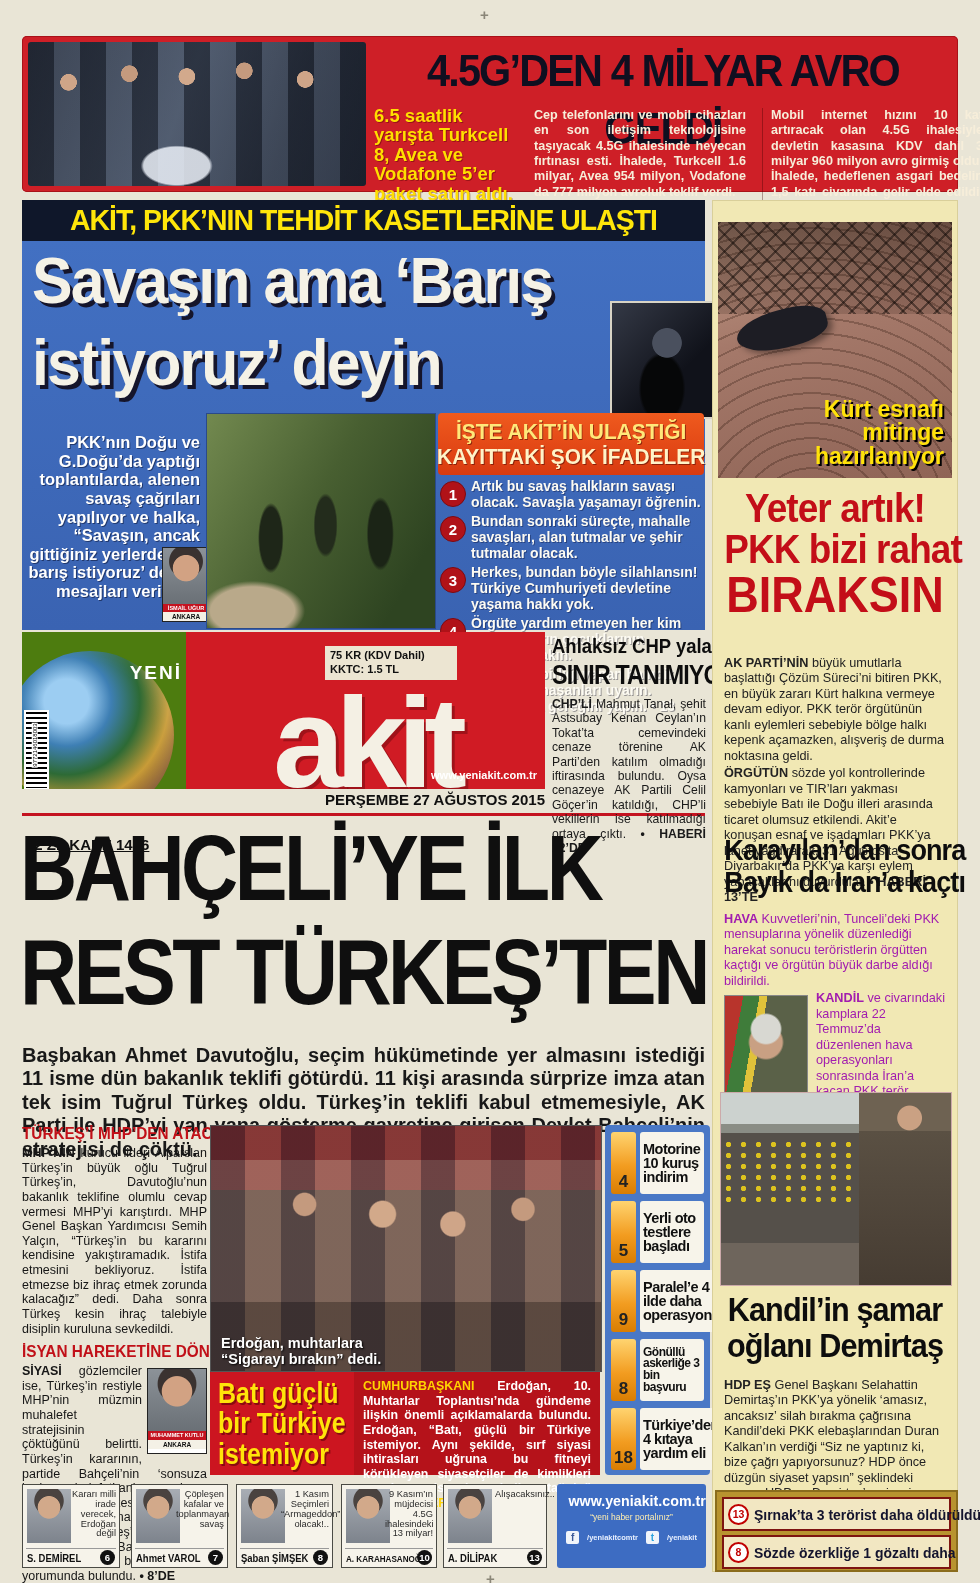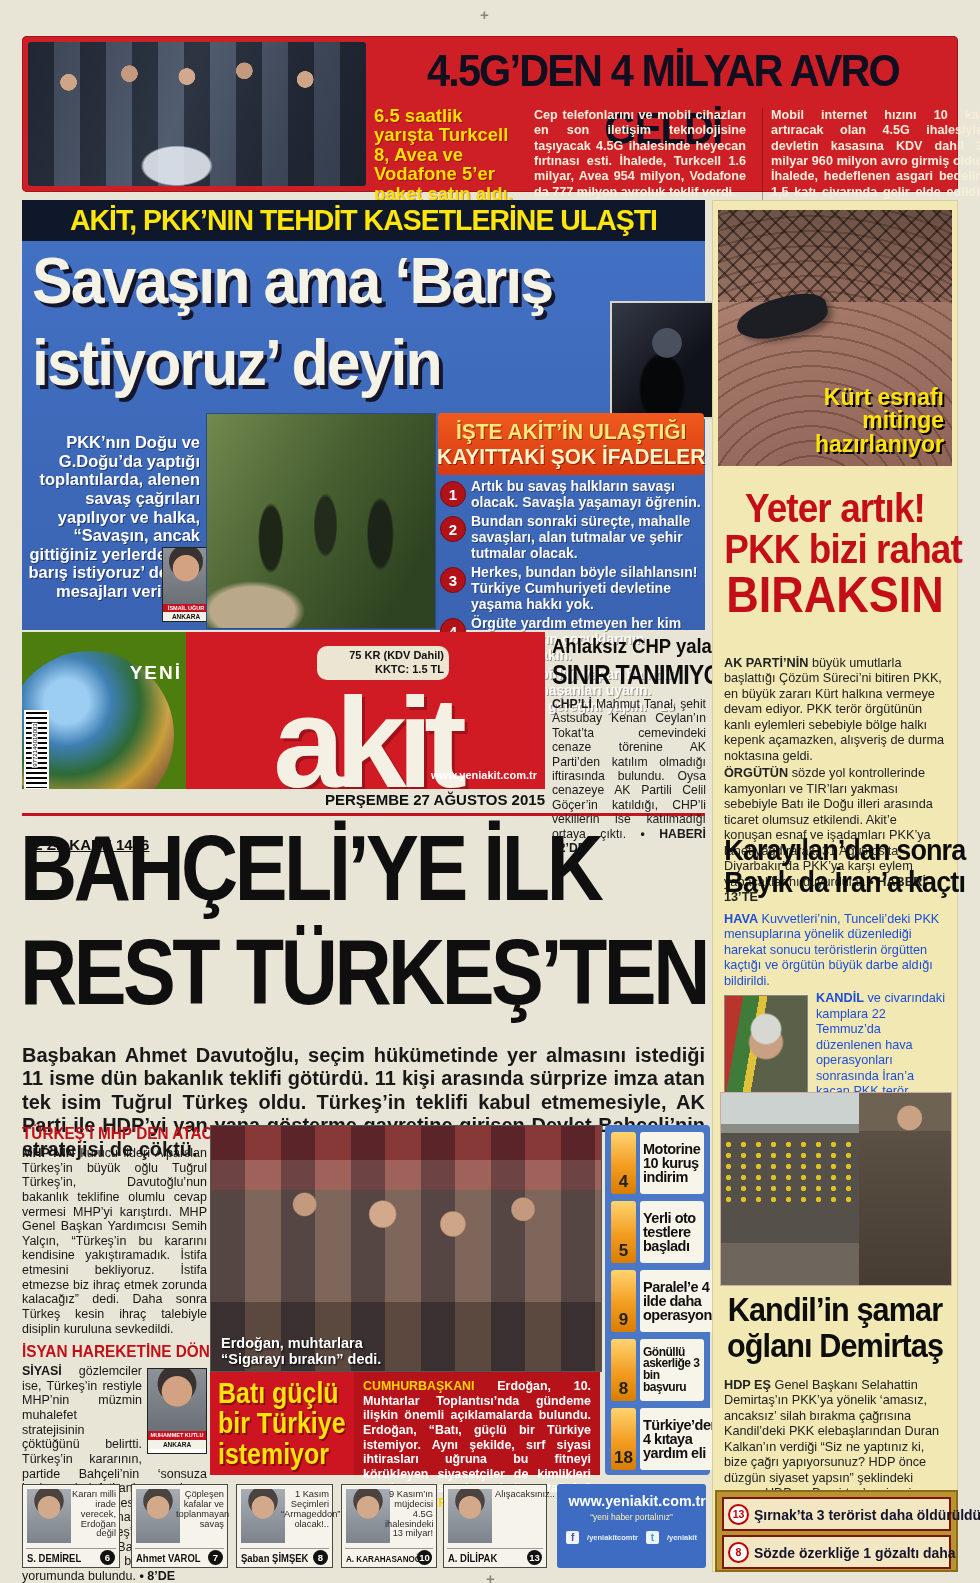--- a/index.html
+++ b/index.html
@@ -71,21 +71,21 @@
   #blackbox{left:22px;top:632px;width:165px;height:157px;background:#4d7c0f;overflow:hidden;}
   #earth{left:-16px;bottom:-30px;width:168px;height:168px;border-radius:50%;
     background:radial-gradient(circle at 36% 30%, #9ccdf2 0 14%, #3e7fb4 28%, #2d6a35 46%, #c89b36 64%, #7a4a20 78%, #1c2c18 95%);
     box-shadow:-6px -6px 18px rgba(255,255,255,.15) inset;}
   #brand-prefix{right:5px;top:30px;font-size:19px;font-weight:bold;color:#fff;letter-spacing:2px;}
   #barcode{left:2px;top:78px;width:21px;height:76px;background:repeating-linear-gradient(180deg,#000 0 2px,#fff 2px 5px);border:2px solid #fff;}
   #barcode span{position:absolute;left:-14px;top:30px;transform:rotate(-90deg);font-size:6px;color:#000;background:#fff;padding:0 1px;white-space:nowrap;}
   #redbox{left:186px;top:632px;width:359px;height:157px;background:#d01b24;overflow:hidden;}
   #brand{left:0;right:0;bottom:-18px;text-align:center;font-size:128px;font-weight:bold;color:#f4f0e4;letter-spacing:-9px;line-height:1;
     text-shadow:3px 3px 0 rgba(50,0,0,.3);}
-  #price{right:96px;top:14px;width:122px;background:#ece5d2;border-radius:10px;padding:3px 5px;text-align:right;}
+  #price{right:88px;top:14px;width:122px;background:#ece5d2;border-radius:0;padding:3px 5px;text-align:left;}
   #price div{font-size:11px;font-weight:bold;color:#101010;line-height:1.25;}
   #site{right:8px;bottom:8px;font-size:11px;font-weight:bold;color:#fff;}
   #mast-date{left:186px;top:791px;width:359px;text-align:right;font-size:15px;font-weight:bold;color:#101010;}
   #hijri{left:26px;top:836px;font-size:15px;font-weight:bold;color:#101010;text-decoration:underline;}
   #red-rule{left:22px;top:813px;width:683px;height:3px;background:#c41320;}
 
   
   #chp{left:552px;top:634px;width:154px;}
   #chp-h1{font-size:21px;font-weight:bold;color:#0d0d0d;white-space:nowrap;transform:scaleX(.88);transform-origin:left center;}
   #chp-h2{font-size:28px;font-weight:bold;color:#0d0d0d;white-space:nowrap;transform:scaleX(.83);transform-origin:left center;margin-top:1px;letter-spacing:-1px;}
@@ -142,39 +142,39 @@
   
   #webbox{left:557px;top:1484px;width:149px;height:84px;background:#3d6cc2;border-radius:3px;box-sizing:border-box;padding:8px 6px;text-align:center;}
   #web-url{font-size:15.5px;font-weight:bold;color:#fff;white-space:nowrap;transform:scaleX(.92);transform-origin:center;}
   #web-tag{font-size:8.5px;color:#ffeeb0;margin-top:2px;}
   #web-social{display:flex;justify-content:center;gap:8px;margin-top:9px;align-items:center;}
   .soc-ico{width:13px;height:13px;border-radius:2px;background:#f0f4fa;color:#3b5998;font-size:10px;font-weight:bold;display:flex;align-items:center;justify-content:center;}
   .soc-lbl{font-size:7.5px;color:#e8f0ff;font-weight:bold;}
 
   
   #sidebar{left:712px;top:200px;width:246px;height:1372px;background:#f1e8b4;box-shadow:0 0 0 1px #d9cf9a inset;}
-  #sb-photo1{left:6px;top:10px;width:234px;height:256px;
+  #sb-photo1{left:6px;top:22px;width:234px;height:256px;
     background:
       repeating-radial-gradient(circle at 40% 120%, rgba(45,22,12,.28) 0 2px, transparent 2px 15px),
       linear-gradient(165deg,#c09a86,#a5796a 40%,#8f6456);}
   #sb-gate{left:0;top:0;width:100%;height:36%;
     background:
       repeating-linear-gradient(45deg, rgba(15,8,5,.45) 0 2px, transparent 2px 12px),
       repeating-linear-gradient(-45deg, rgba(15,8,5,.45) 0 2px, transparent 2px 12px),
       linear-gradient(rgba(30,16,10,.5),rgba(30,16,10,.15));}
   #sb-scooter{left:18px;top:88px;width:92px;height:38px;border-radius:50% 40% 40% 50%;background:#1d1d24;transform:rotate(-14deg);box-shadow:4px 4px 6px rgba(0,0,0,.4);}
   #sb-cap1{right:8px;bottom:10px;text-align:right;font-size:23px;font-weight:bold;color:#ffe20a;line-height:1.02;text-shadow:2px 2px 0 #000;}
   #sb-h1{left:0;top:288px;width:100%;text-align:center;}
   #sb-h1 div{font-size:41px;font-weight:bold;color:#c30e18;line-height:1.0;white-space:nowrap;transform:scaleX(.9);transform-origin:center;letter-spacing:-1px;}
   #sb-h1 .big{font-size:50px;letter-spacing:0;}
   #sb-p1{left:12px;top:456px;width:222px;font-size:12.7px;color:#222;line-height:1.22;}
   #sb-p1 p,#sb-p2 p,#sb-p3 p{margin:0 0 2px 0;}
   #sb-h2{left:0;top:634px;width:100%;text-align:center;}
   #sb-h2 div,#sb-h3 div{font-size:30px;font-weight:bold;color:#0d0d0d;line-height:1.05;white-space:nowrap;transform:scaleX(.9);transform-origin:center;letter-spacing:-1px;}
-  #sb-p2{left:12px;top:712px;width:222px;font-size:12.7px;color:#1d4ed8;line-height:1.22;}
+  #sb-p2{left:12px;top:712px;width:222px;font-size:12.7px;color:#a21caf;line-height:1.22;}
   #bayik{float:left;width:82px;height:110px;margin:4px 8px 2px 0;border:1px solid #888;
     background:
       radial-gradient(circle 26px at 50% 30%, #d8d8d2 0 55%, transparent 62%),
       radial-gradient(circle 20px at 50% 42%, #c9a083 0 80%, transparent 90%),
       linear-gradient(100deg,#b8342c 0 18%,#3f7c3a 18% 34%,#e0c23a 34% 42%,#5a6148 42%);}
   #sb-photo2{left:8px;top:892px;width:230px;height:192px;border:1px solid #caa;
     background:linear-gradient(#ccd2cf 0 16%, #8a8d85 16% 21%, #55504a 21% 78%, #6e655c 78%);}
   #sb-flags{left:0;top:24%;width:72%;height:36%;background:radial-gradient(circle, #ddc31e 2.4px, transparent 3px);background-size:15px 11px;}
   #sb-figure{right:0;top:0;width:40%;height:100%;
     background:radial-gradient(circle 14px at 55% 13%, #caa183 0 85%, transparent 92%),

